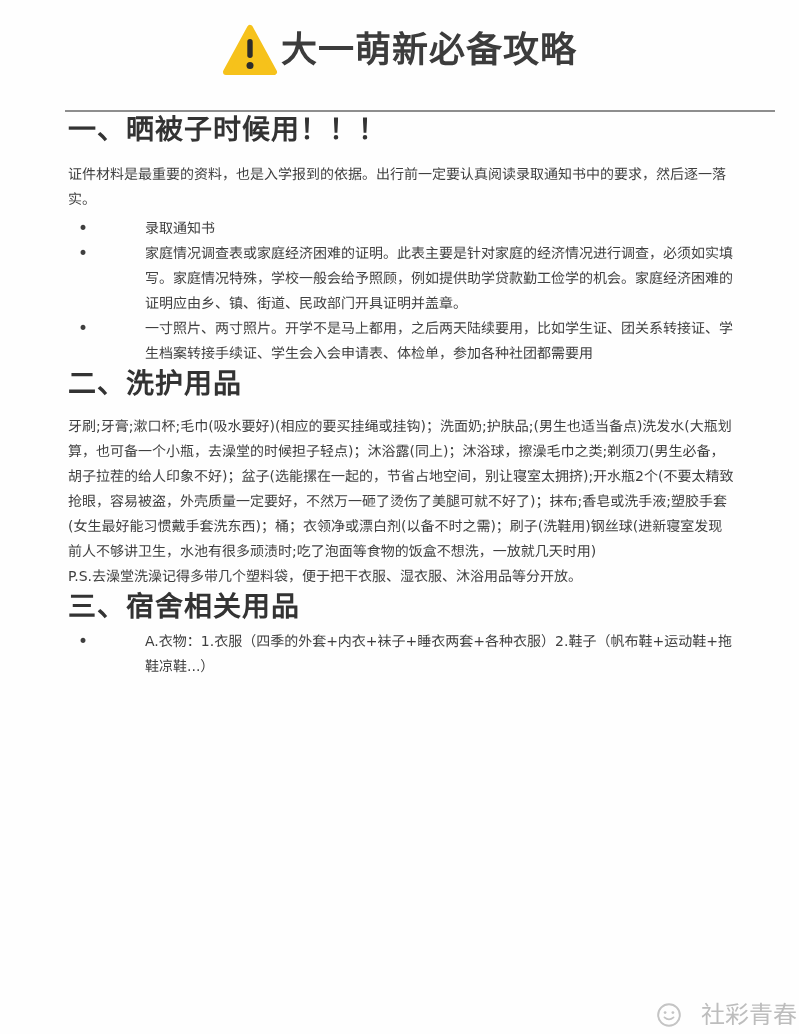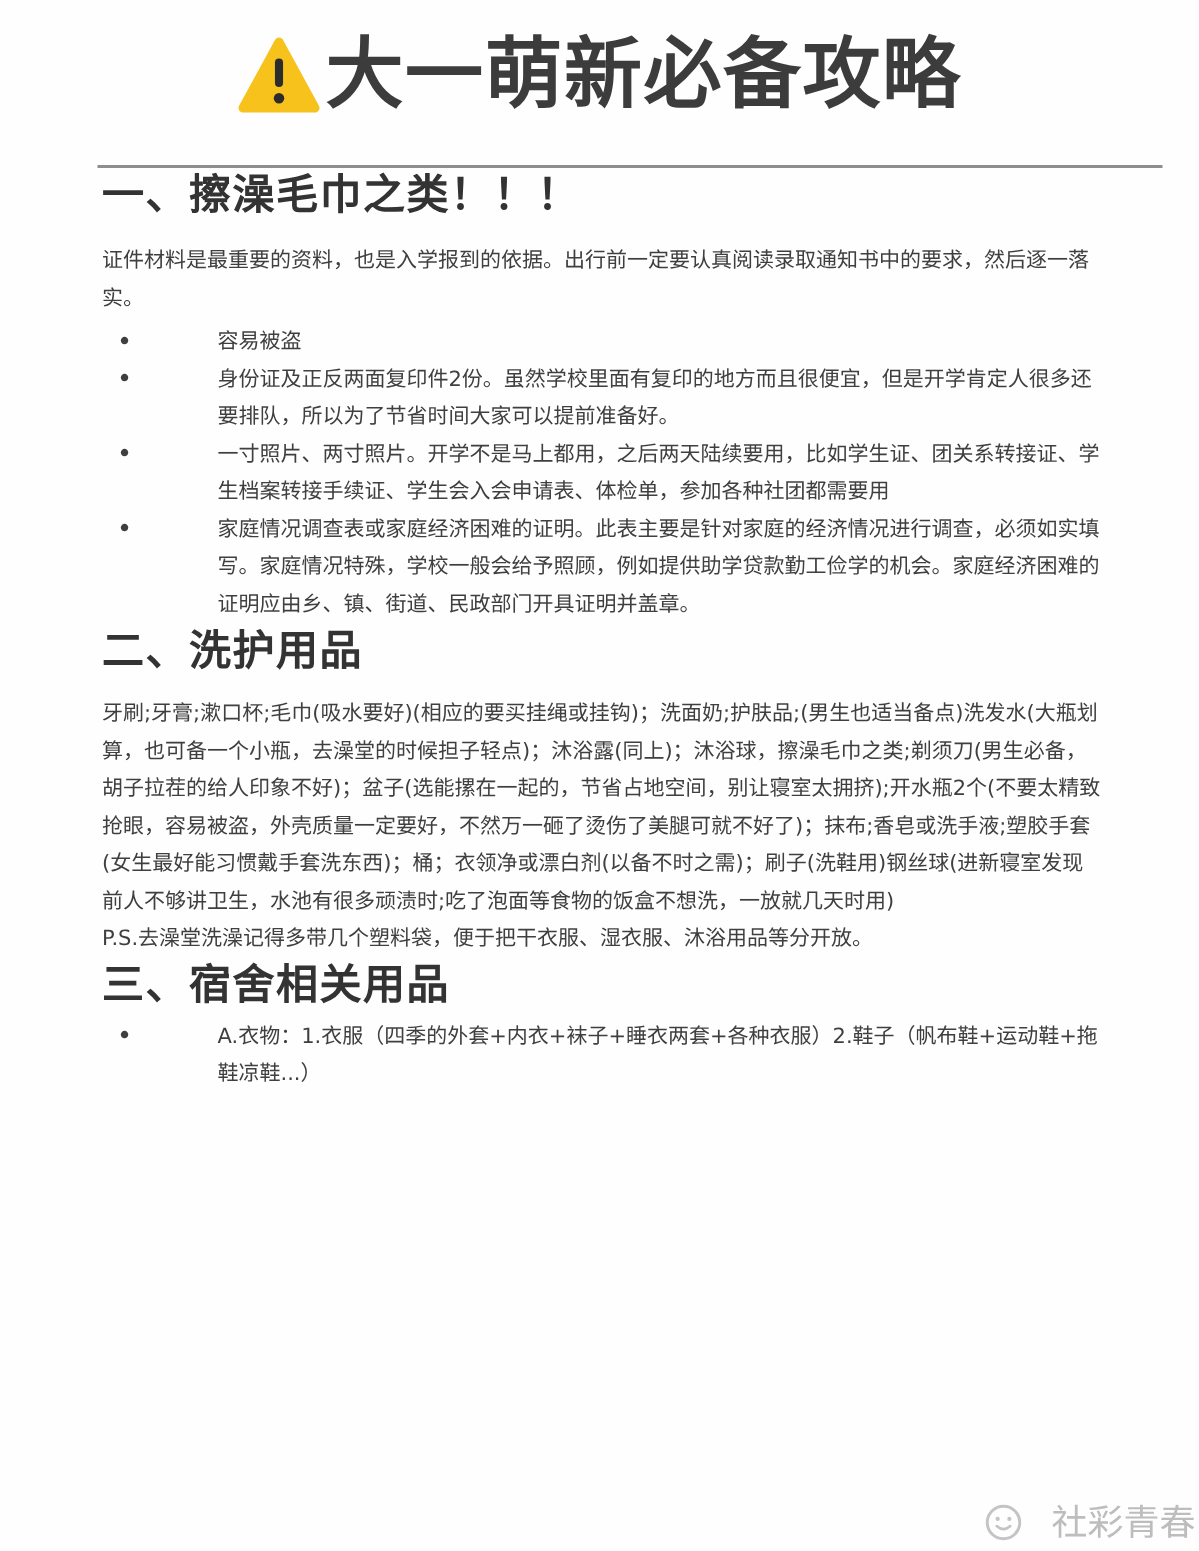--- a/index.html
+++ b/index.html
@@ -18,21 +18,21 @@
     color:var(--body-text);
     font-family:"DejaVu Sans","Liberation Sans",sans-serif;
     position:relative;overflow:hidden;
   }
   .header{
     margin-top:22px;
     text-align:center;
   }
   .title{
     margin:0;
-    font-size:52px;
+    font-size:36px;
     font-weight:bold;
     color:#3c3c3c;
     letter-spacing:1px;
     display:flex;
     align-items:center;
     justify-content:center;
     gap:3px;
     line-height:56px;
   }
   .title svg{flex:0 0 auto;}
@@ -108,27 +108,26 @@
       </svg>
       <span>大一萌新必备攻略</span>
     </h1>
   </header>
 
   <hr class="divider">
 
   <main class="content">
 
     <section>
-      <h2 class="sec sec-1">一、擦澡毛巾之类！！！</h2>
+      <h2 class="sec sec-1">一、晒被子时候用！！！</h2>
       <p class="intro">证件材料是最重要的资料，也是入学报到的依据。出行前一定要认真阅读录取通知书中的要求，然后逐一落实。</p>
       <ul class="bullets">
-        <li>容易被盗</li>
-        <li>身份证及正反两面复印件2份。虽然学校里面有复印的地方而且很便宜，但是开学肯定人很多还要排队，所以为了节省时间大家可以提前准备好。</li>
+        <li>录取通知书</li>
+        <li>家庭情况调查表或家庭经济困难的证明。此表主要是针对家庭的经济情况进行调查，必须如实填写。家庭情况特殊，学校一般会给予照顾，例如提供助学贷款勤工俭学的机会。家庭经济困难的证明应由乡、镇、街道、民政部门开具证明并盖章。</li>
         <li>一寸照片、两寸照片。开学不是马上都用，之后两天陆续要用，比如学生证、团关系转接证、学生档案转接手续证、学生会入会申请表、体检单，参加各种社团都需要用</li>
-        <li>家庭情况调查表或家庭经济困难的证明。此表主要是针对家庭的经济情况进行调查，必须如实填写。家庭情况特殊，学校一般会给予照顾，例如提供助学贷款勤工俭学的机会。家庭经济困难的证明应由乡、镇、街道、民政部门开具证明并盖章。</li>
       </ul>
     </section>
 
     <section>
       <h2 class="sec sec-2">二、洗护用品</h2>
       <p class="para">牙刷;牙膏;漱口杯;毛巾(吸水要好)(相应的要买挂绳或挂钩)；洗面奶;护肤品;(男生也适当备点)洗发水(大瓶划算，也可备一个小瓶，去澡堂的时候担子轻点)；沐浴露(同上)；沐浴球，擦澡毛巾之类;剃须刀(男生必备，胡子拉茬的给人印象不好)；盆子(选能摞在一起的，节省占地空间，别让寝室太拥挤);开水瓶2个(不要太精致抢眼，容易被盗，外壳质量一定要好，不然万一砸了烫伤了美腿可就不好了)；抹布;香皂或洗手液;塑胶手套(女生最好能习惯戴手套洗东西)；桶；衣领净或漂白剂(以备不时之需)；刷子(洗鞋用)钢丝球(进新寝室发现前人不够讲卫生，水池有很多顽渍时;吃了泡面等食物的饭盒不想洗，一放就几天时用)</p>
       <p class="ps">P.S.去澡堂洗澡记得多带几个塑料袋，便于把干衣服、湿衣服、沐浴用品等分开放。</p>
     </section>
 
     <section>

